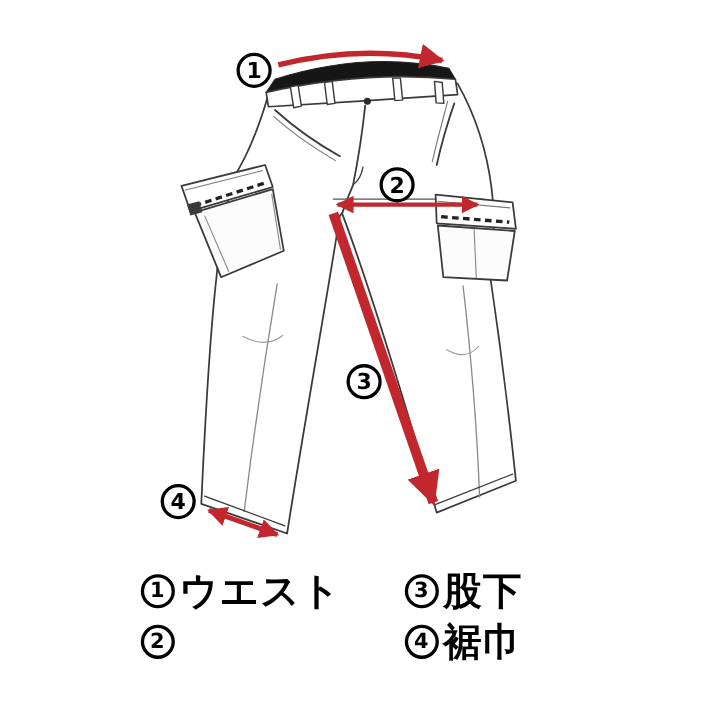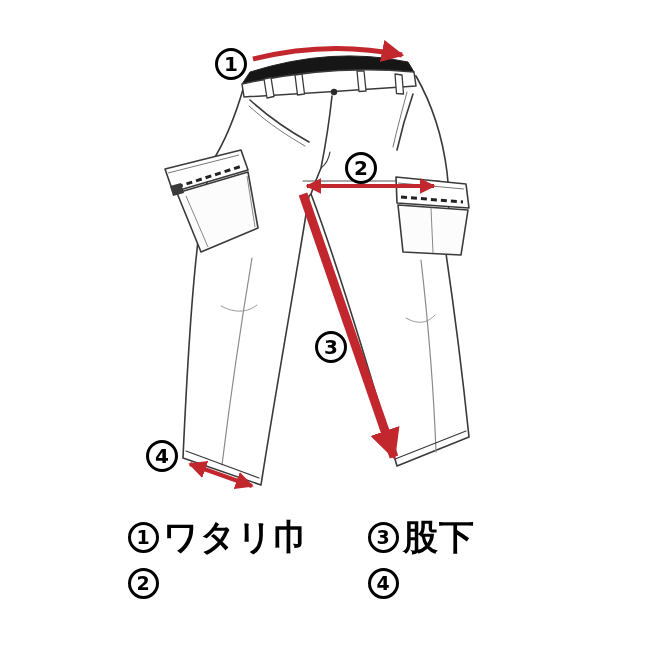--- a/index.html
+++ b/index.html
@@ -114,30 +114,31 @@
 
   <div class="badge" style="left:215px;top:48px">1</div>
   <div class="badge" style="left:345px;top:152px">2</div>
   <div class="badge" style="left:315px;top:331px">3</div>
   <div class="badge" style="left:146px;top:440px">4</div>
 
   <div class="legend">
     <div class="legend-row">
       <div class="legend-item col1">
         <span class="badge-inline">1</span>
-        <span>ワタリ巾</span>
+        <span>ウエスト</span>
       </div>
       <div class="legend-item">
         <span class="badge-inline">3</span>
         <span>股下</span>
       </div>
     </div>
     <div class="legend-row">
       <div class="legend-item col1">
         <span class="badge-inline">2</span>
       </div>
       <div class="legend-item">
         <span class="badge-inline">4</span>
+        <span>裾巾</span>
       </div>
     </div>
   </div>
 
 </div>
 
 </body></html>

